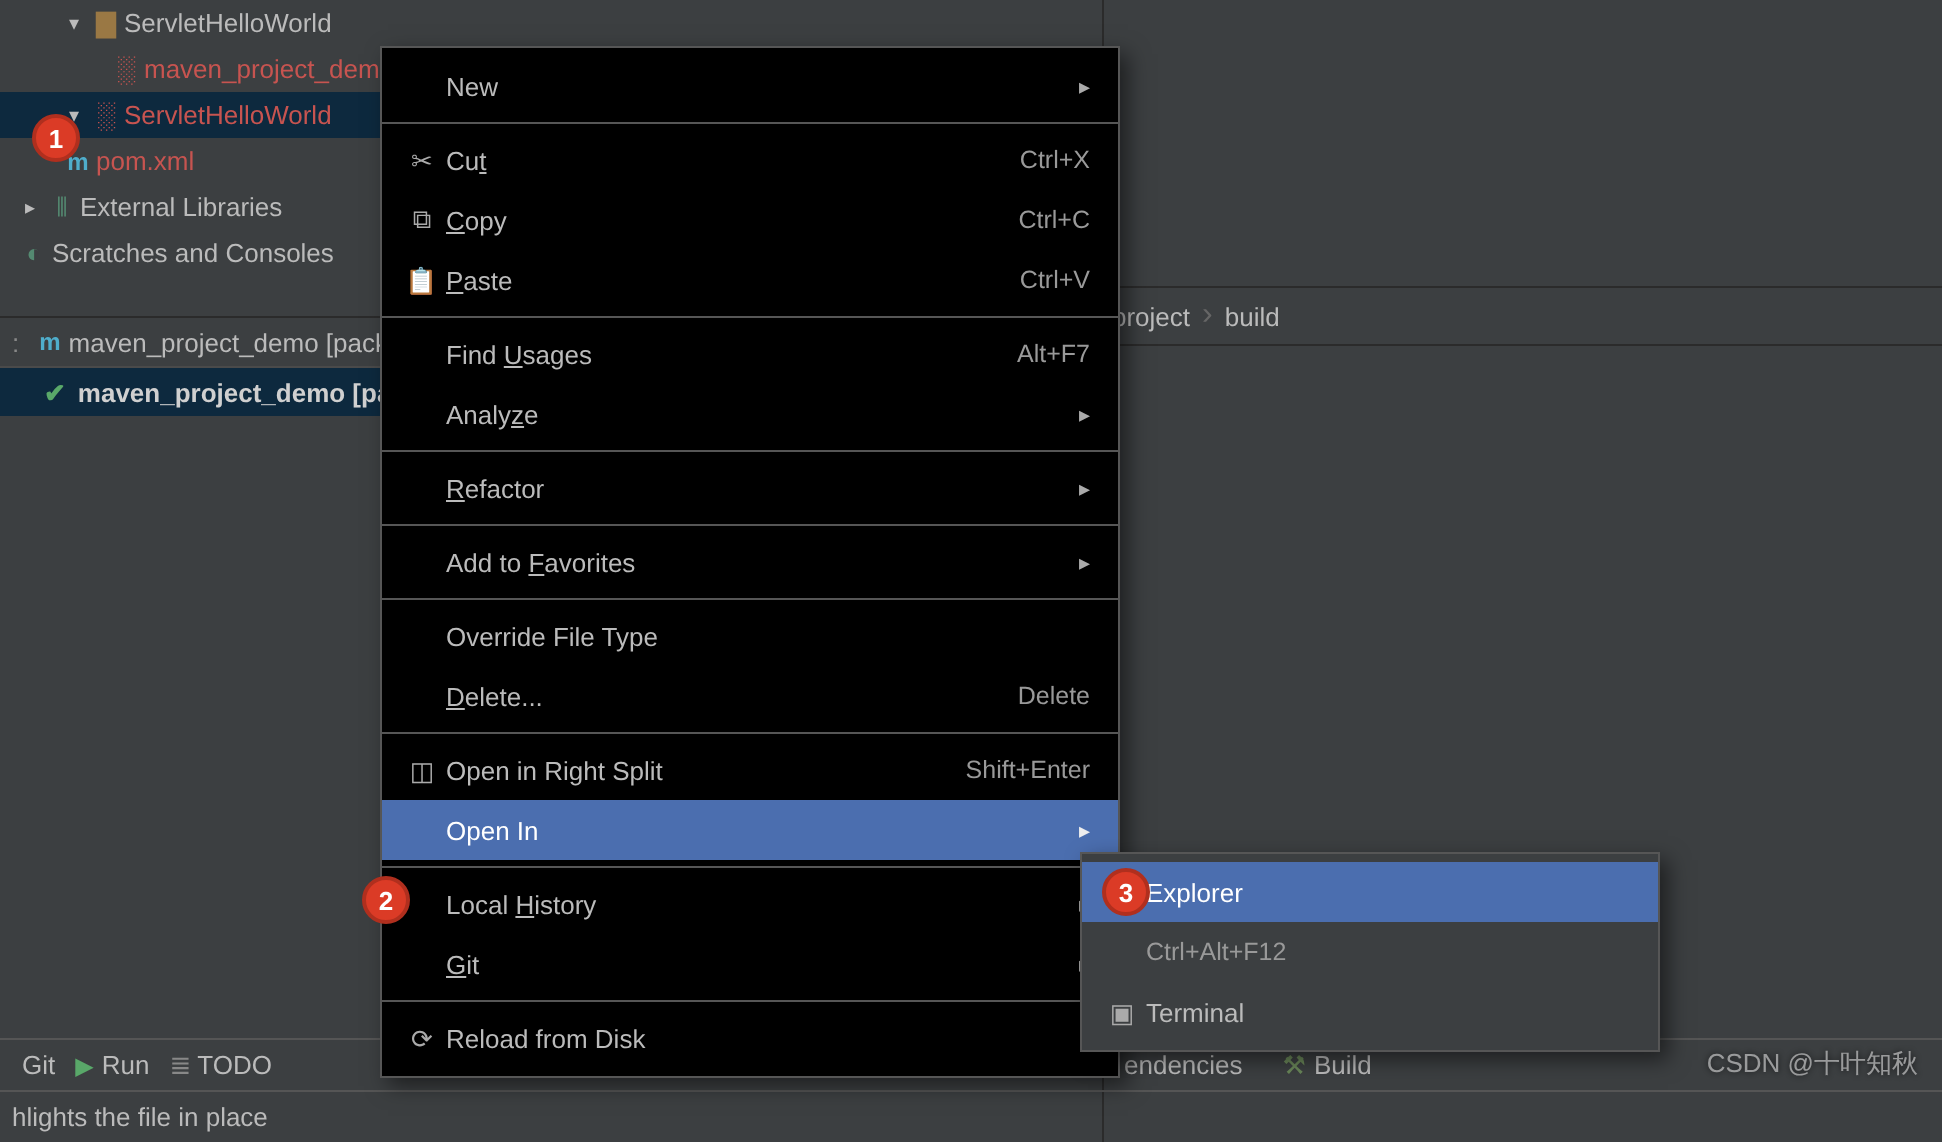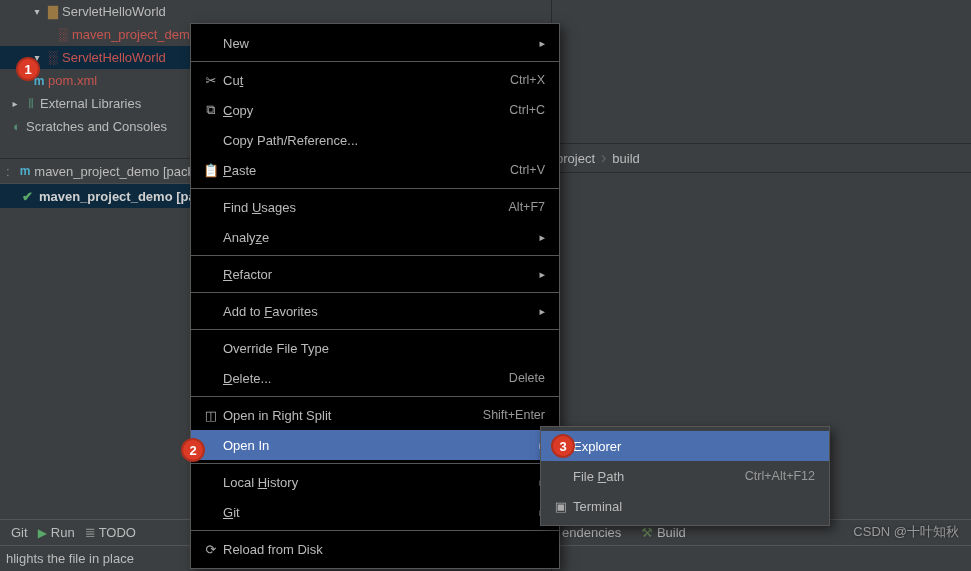--- a/index.html
+++ b/index.html
@@ -198,24 +198,20 @@
     <span class="mi-icon">✂</span>
     <span class="mi-label">Cu<span class="mnemonic">t</span></span>
     <span class="mi-short">Ctrl+X</span>
   </div>
   <div class="ctx-item">
     <span class="mi-icon">⧉</span>
     <span class="mi-label"><span class="mnemonic">C</span>opy</span>
     <span class="mi-short">Ctrl+C</span>
   </div>
   <div class="ctx-item">
-    <span class="mi-icon"></span>
-    <span class="mi-label">Copy Path/Reference...</span>
-  </div>
-  <div class="ctx-item">
     <span class="mi-icon">📋</span>
     <span class="mi-label"><span class="mnemonic">P</span>aste</span>
     <span class="mi-short">Ctrl+V</span>
   </div>
   <div class="ctx-sep"></div>
   <div class="ctx-item">
     <span class="mi-icon"></span>
     <span class="mi-label">Find <span class="mnemonic">U</span>sages</span>
     <span class="mi-short">Alt+F7</span>
   </div>
@@ -275,21 +271,20 @@
   </div>
 </div>
 
 <div class="sub-menu">
   <div class="ctx-item hl">
     <span class="mi-icon"></span>
     <span class="mi-label">Explorer</span>
   </div>
   <div class="ctx-item">
     <span class="mi-icon"></span>
-    <span class="mi-label">File <span class="mnemonic">P</span>ath</span>
     <span class="mi-short">Ctrl+Alt+F12</span>
   </div>
   <div class="ctx-item">
     <span class="mi-icon">▣</span>
     <span class="mi-label">Terminal</span>
   </div>
 </div>
 
 <div class="badge" style="left:16px; top:57px">1</div>
 <div class="badge" style="left:181px; top:438px">2</div>

